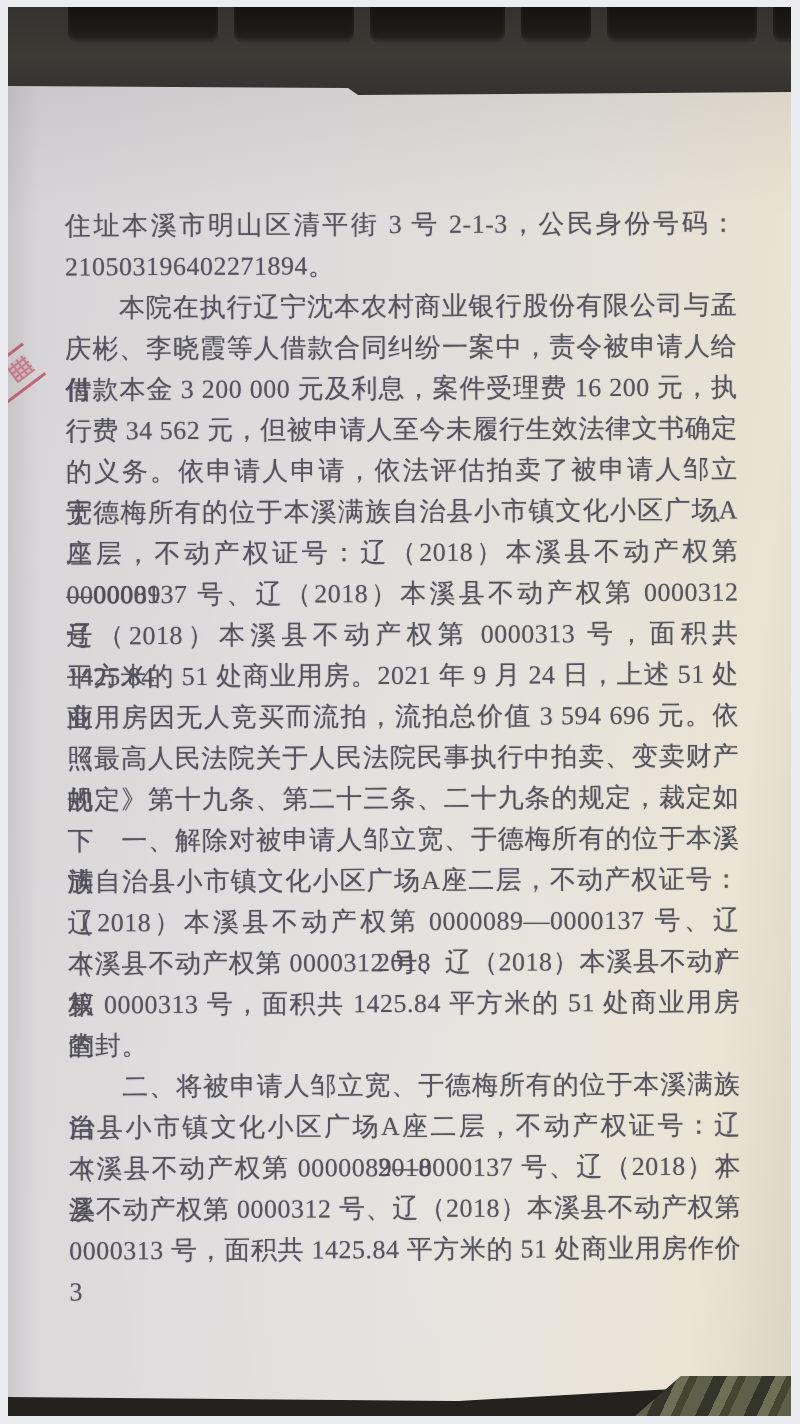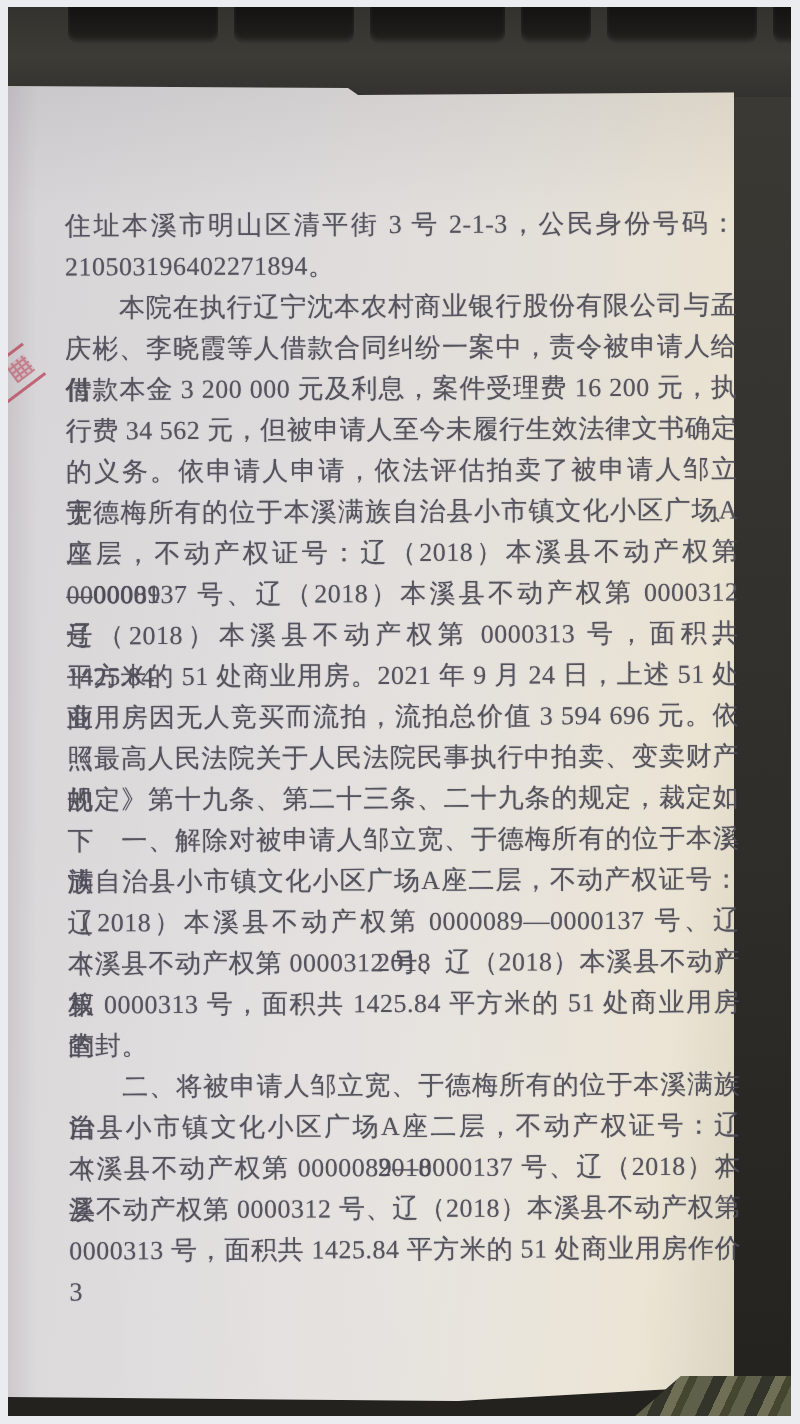--- a/index.html
+++ b/index.html
@@ -25,21 +25,21 @@
   .key{
     flex:0 0 auto;border-radius:0 0 9px 9px;
     background:linear-gradient(180deg,#141311 0%,#1d1c19 70%,#26251f 100%);
     box-shadow:inset 0 -3px 4px rgba(120,130,150,0.18);
   }
   .key:nth-child(1){width:150px}.key:nth-child(2){width:120px}
   .key:nth-child(3){width:135px}.key:nth-child(4){width:70px}
   .key:nth-child(5){width:150px}.key:nth-child(6){width:160px}
   
   .paper{
-    position:absolute;left:0;top:77px;width:726px;height:1320px;
+    position:absolute;left:0;top:77px;width:783px;height:1320px;
     background:
       radial-gradient(ellipse at 55% 82%, rgba(255,255,255,0.10), rgba(255,255,255,0) 60%),
       linear-gradient(90deg, rgba(110,105,118,0.14) 0%, rgba(110,105,118,0) 4%),
       linear-gradient(180deg, rgba(30,30,35,0.07) 0%, rgba(30,30,35,0) 10%, rgba(255,255,255,0.05) 75%),
       linear-gradient(96deg, var(--c-paper_left,#d7d4d7) 0%, #dedbdc 35%, #e3dfda 60%, var(--c-paper_right,#eae3d2) 88%, #d9d2bf 100%);
     clip-path:polygon(0 2px,340px 4px,350px 11px,783px 8px,783px 1295px,700px 1303px,450px 1317px,0 1313px);
   }
   
   .text-block{
     position:absolute;left:59px;top:120px;width:672px;

